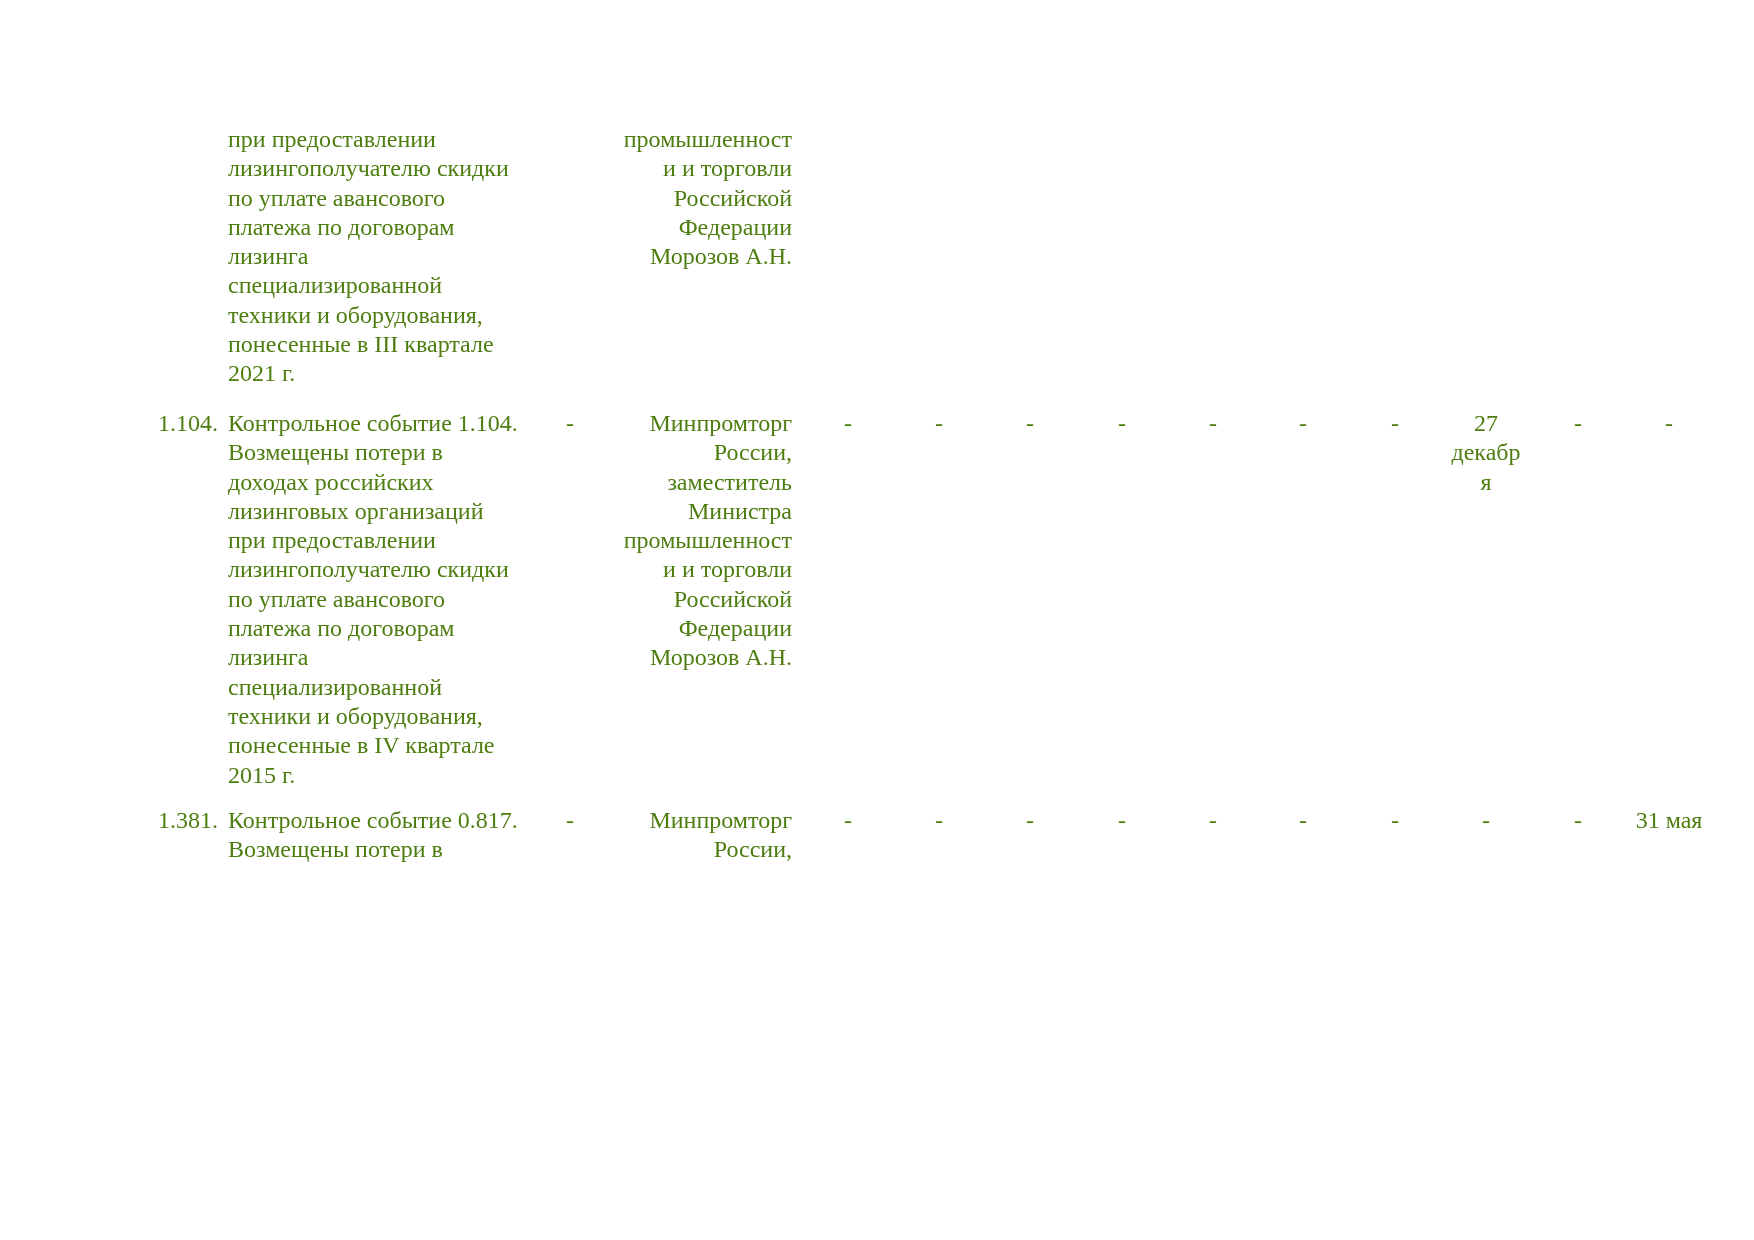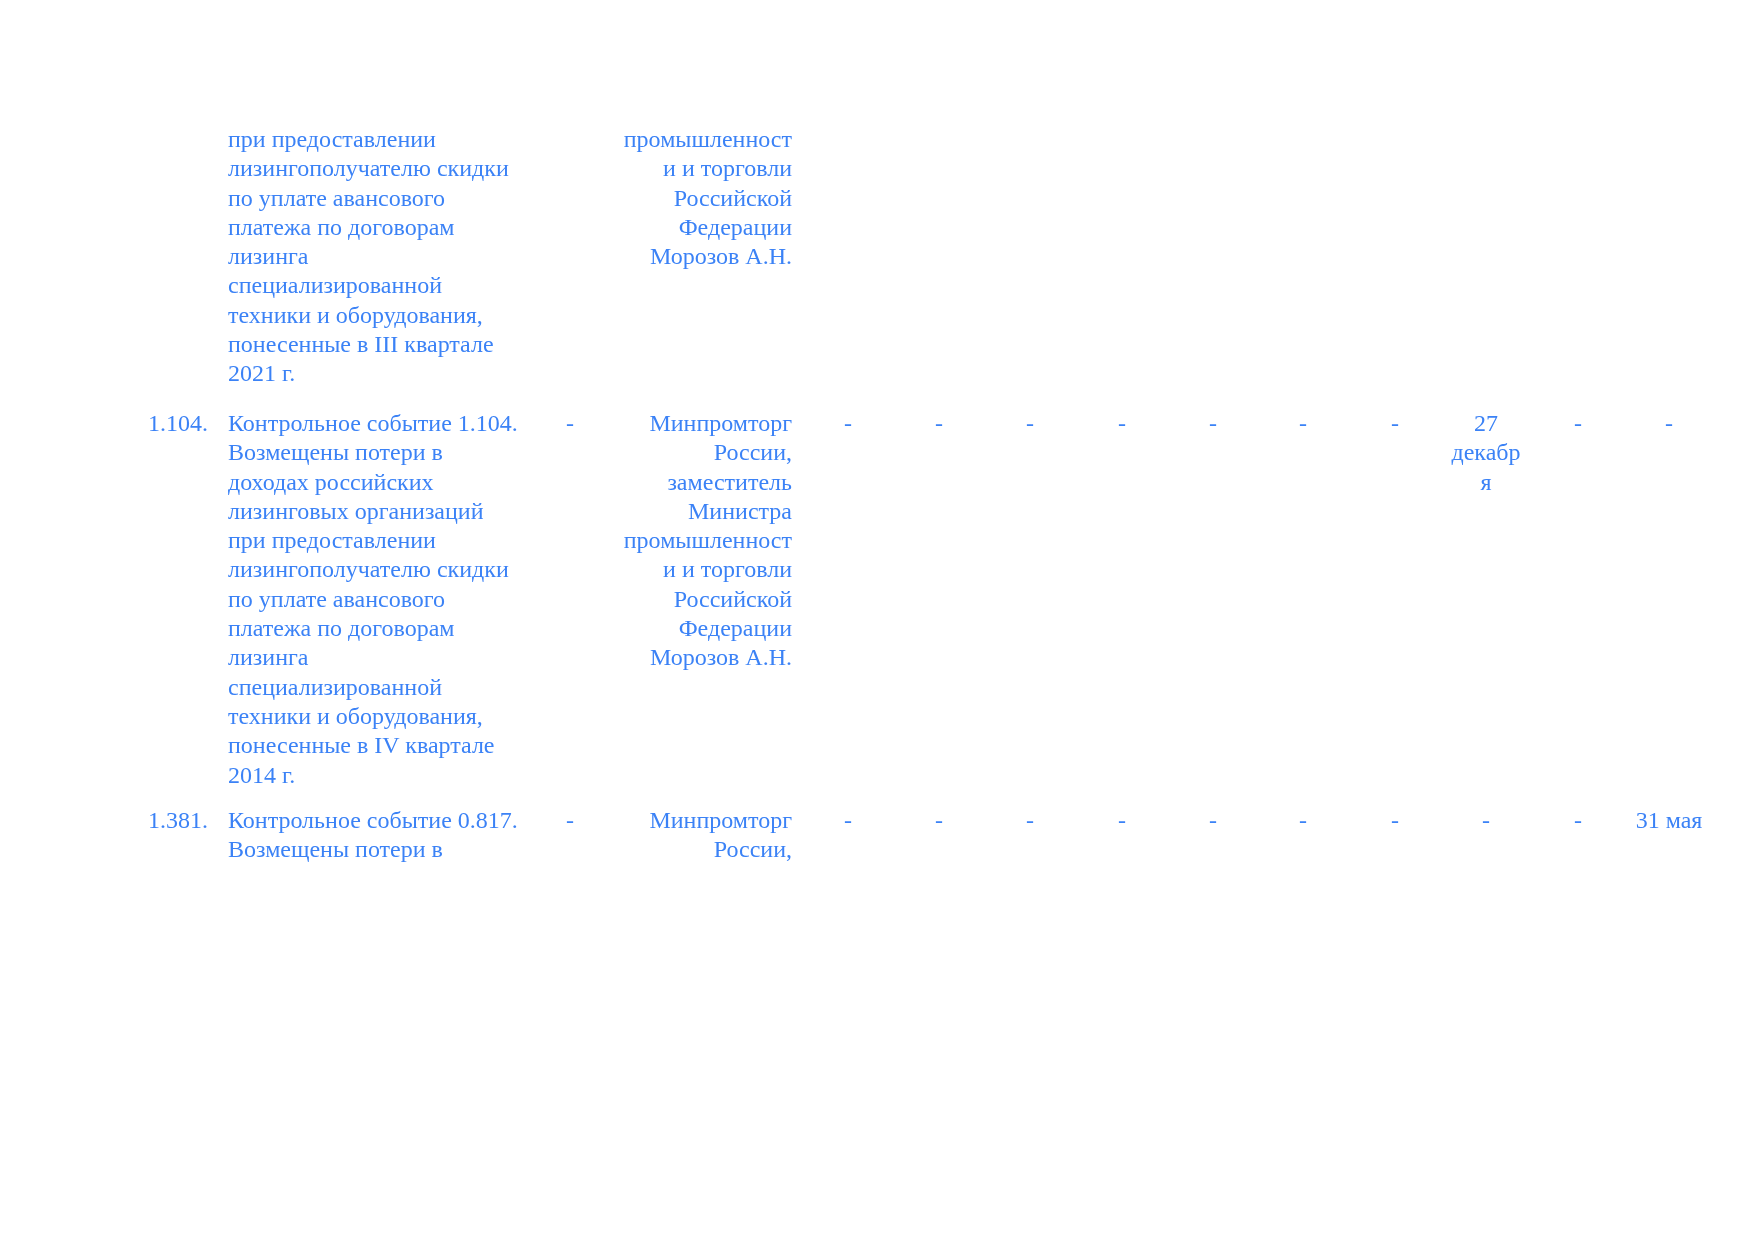--- a/index.html
+++ b/index.html
@@ -9,27 +9,27 @@
   }
   .page {
     position: relative;
     width: 1754px;
     height: 871px;
     background: #ffffff;
     overflow: hidden;
     font-family: "Liberation Serif", "DejaVu Serif", serif;
     font-size: 24px;
     line-height: 29.3px;
-    color: #3b82f6;
+    color: #4d7c0f;
   }
   .cell {
     position: absolute;
     white-space: pre-line;
   }
-  .num    { width: 70px;  text-align: left; }
+  .num    { width: 70px;  text-align: right; }
   .event  { width: 340px; text-align: left; }
   .dash   { width: 60px;  text-align: center; }
   .resp   { width: 180px; text-align: right; }
   .val    { width: 84px;  text-align: center; }
 </style>
 </head>
 <body>
 
 <div class="page">
 
@@ -57,21 +57,21 @@
 доходах российских
 лизинговых организаций
 при предоставлении
 лизингополучателю скидки
 по уплате авансового
 платежа по договорам
 лизинга
 специализированной
 техники и оборудования,
 понесенные в IV квартале
-2014 г.</div>
+2015 г.</div>
     <div class="cell dash" style="left:540px; top:409px">-</div>
     <div class="cell resp" style="left:612px; top:409px">Минпромторг
 России,
 заместитель
 Министра
 промышленност
 и и торговли
 Российской
 Федерации
 Морозов А.Н.</div>

